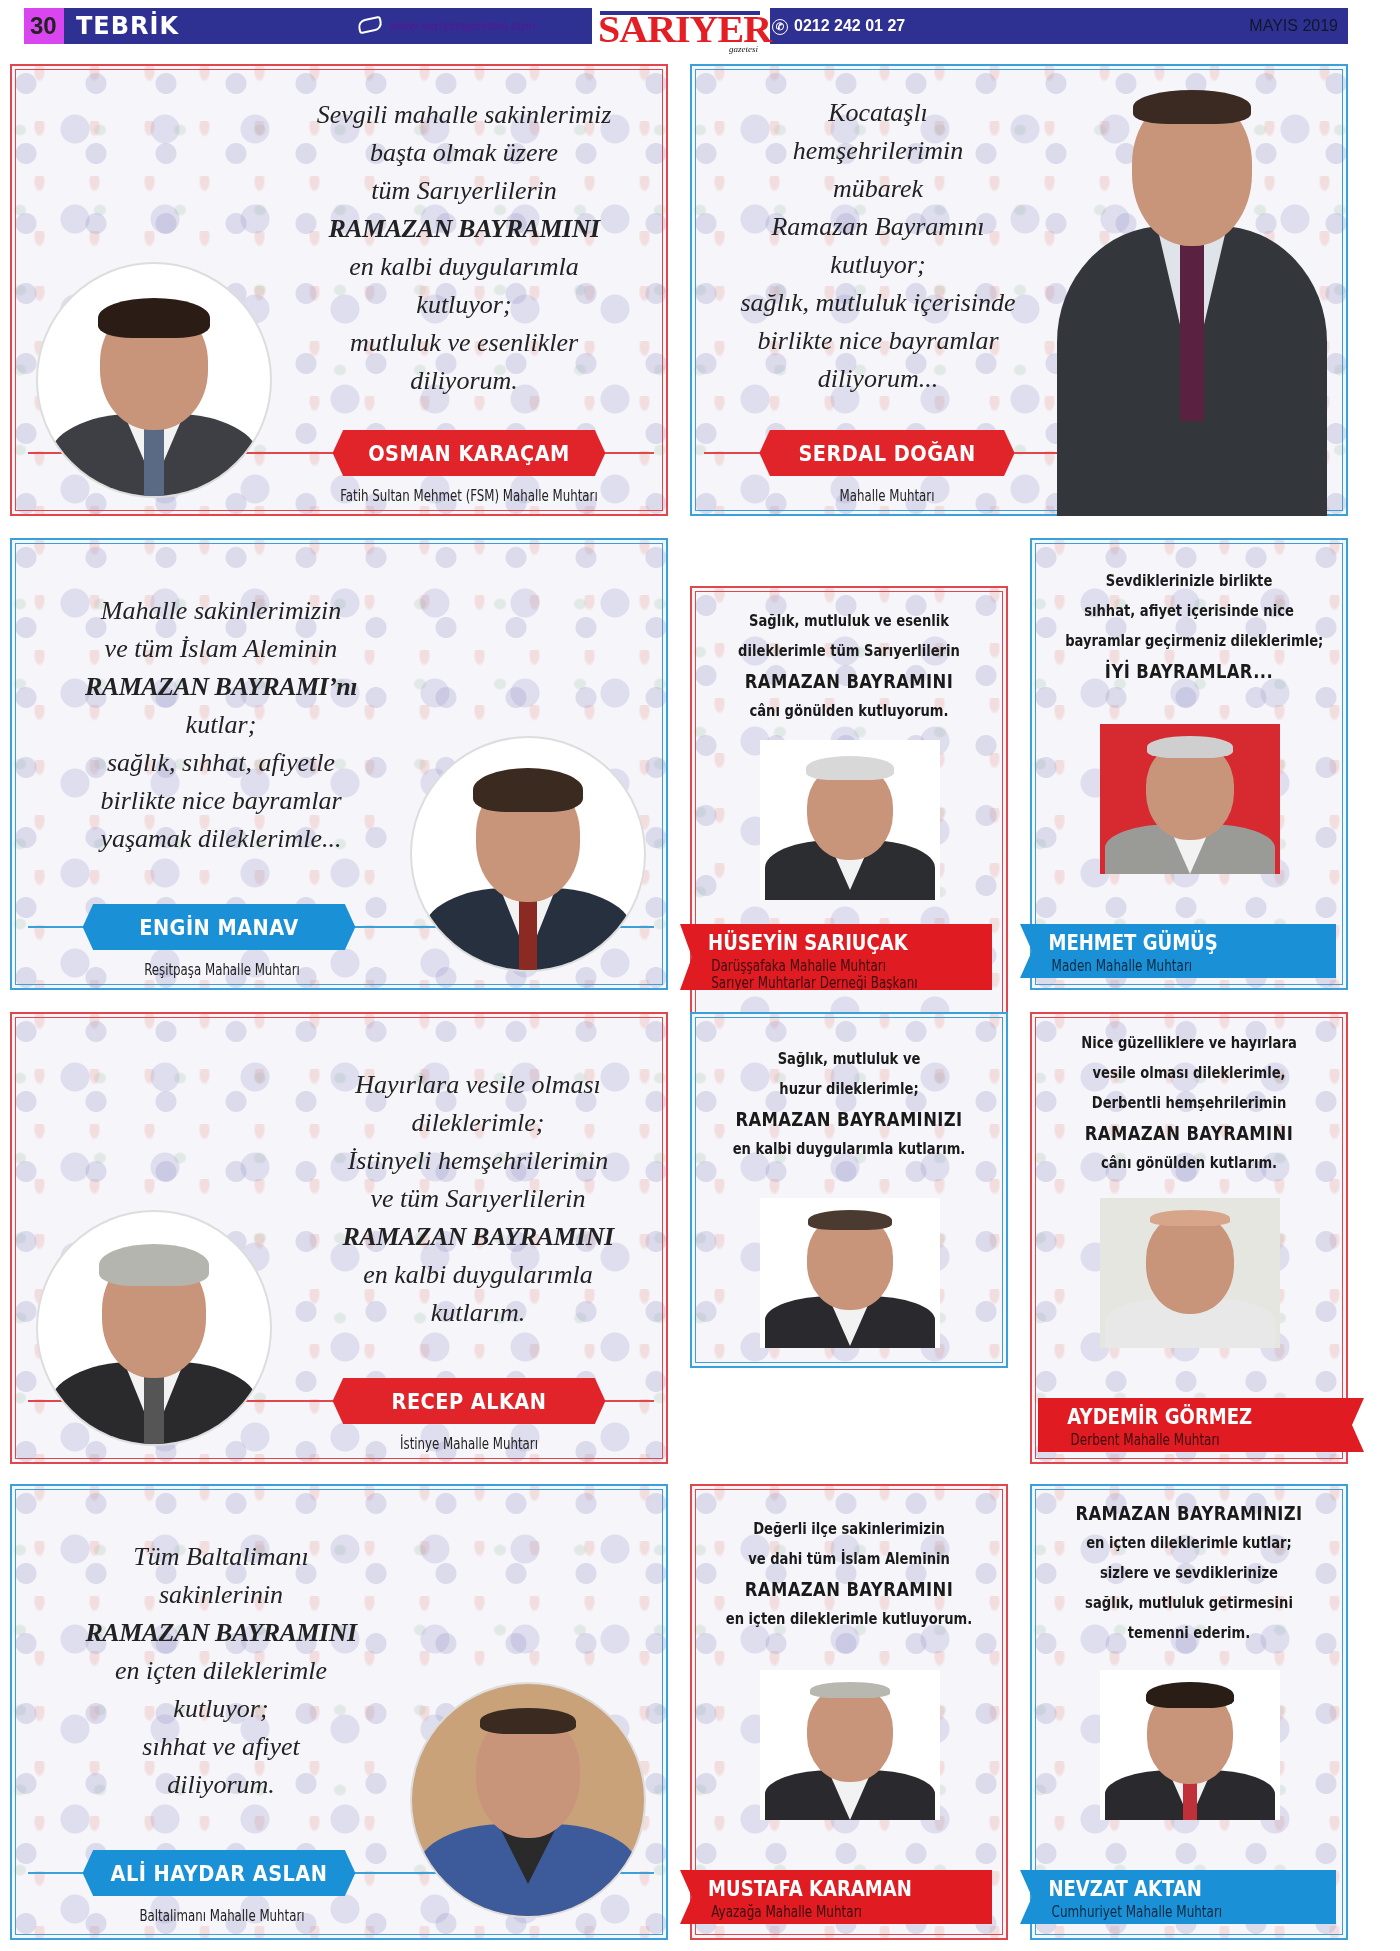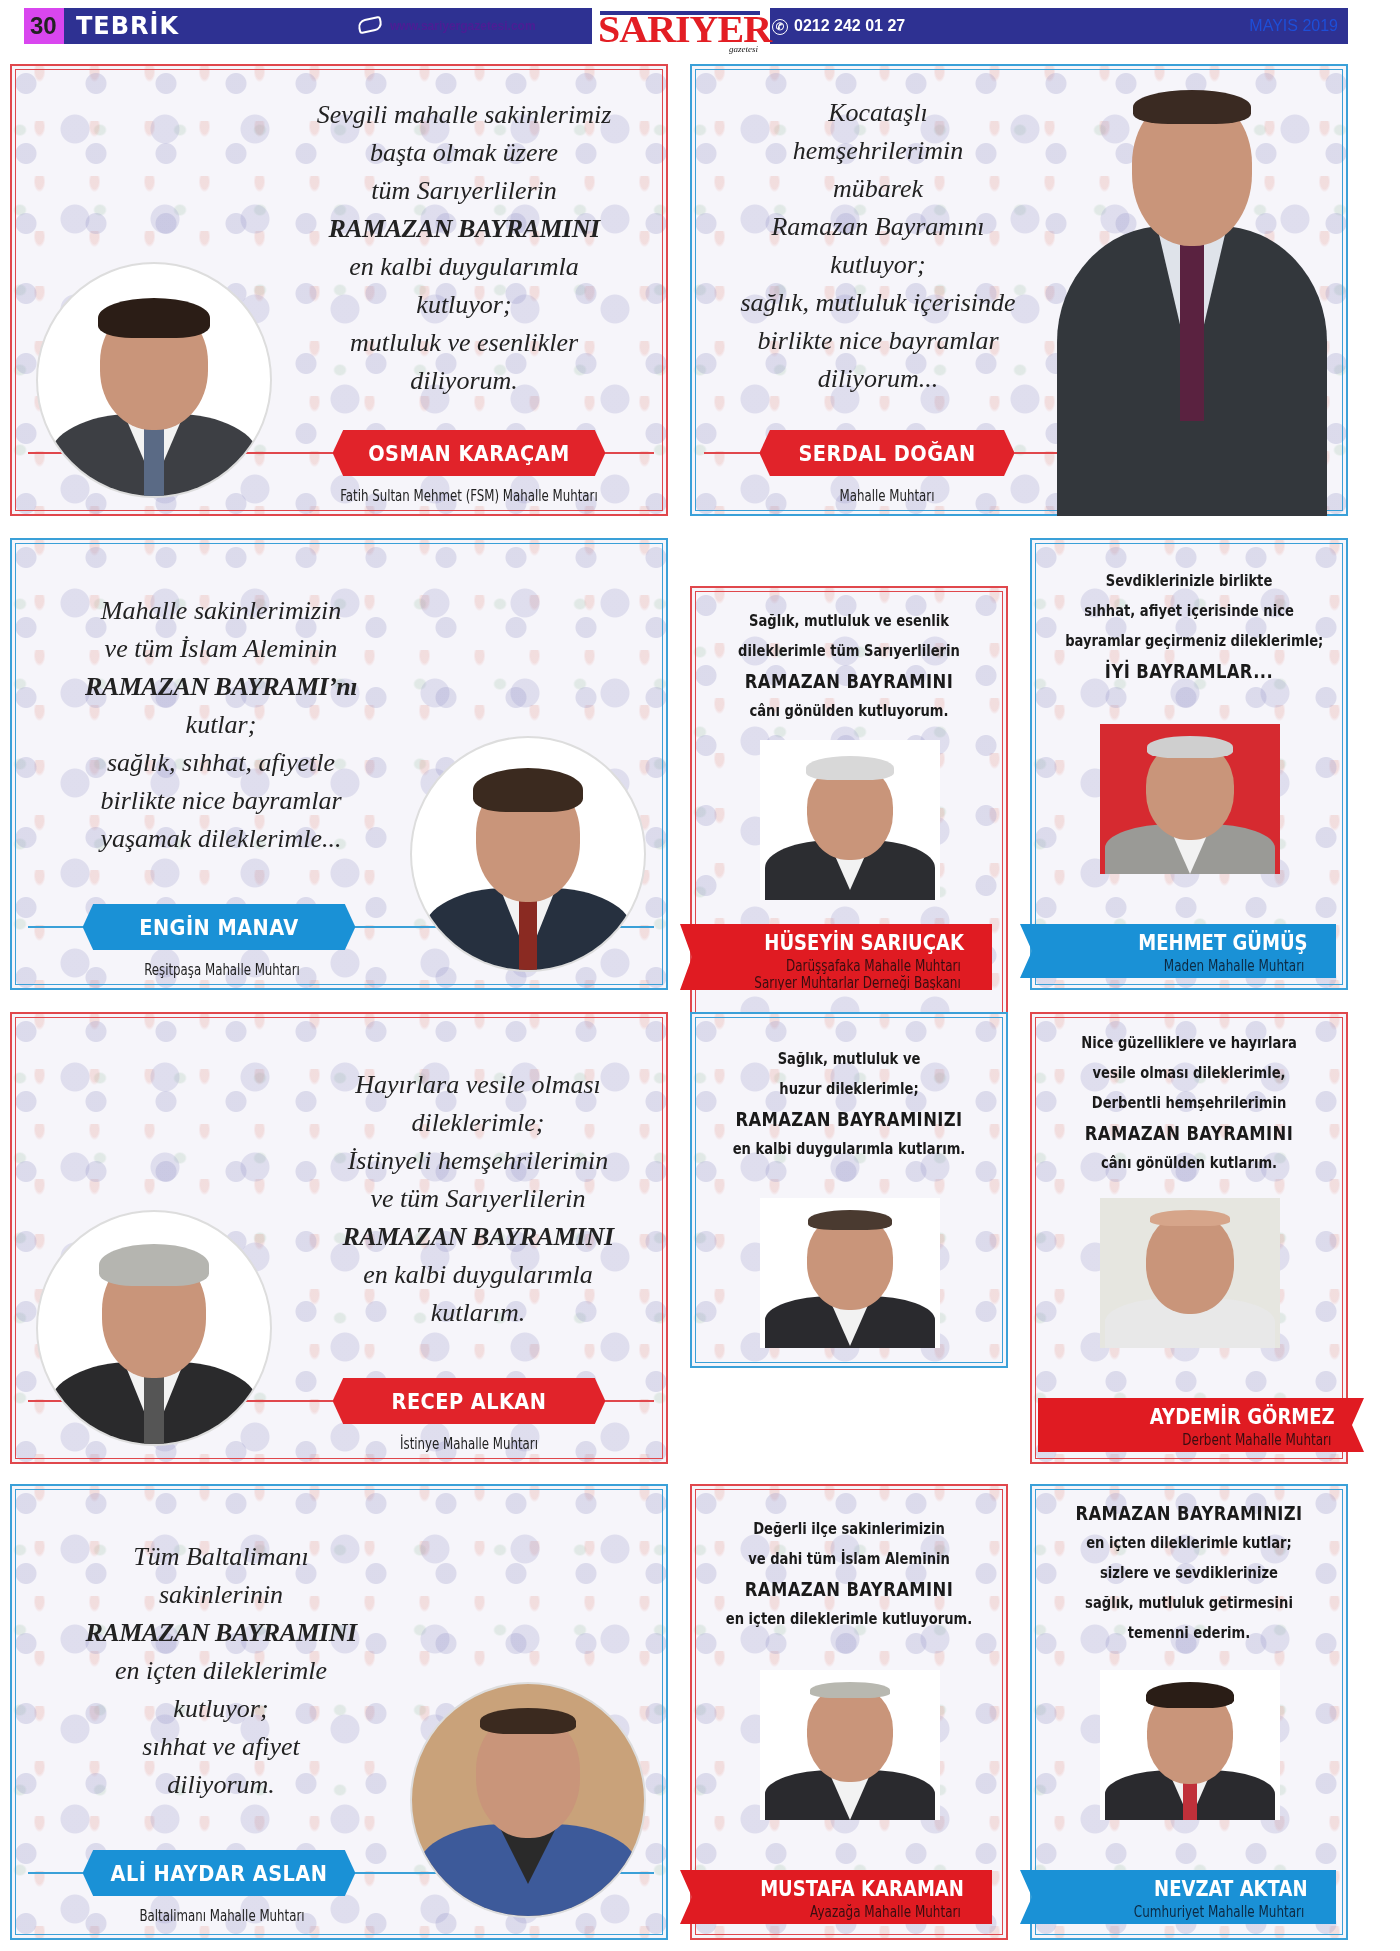--- a/index.html
+++ b/index.html
@@ -19,21 +19,21 @@
          font-family: "Liberation Sans", sans-serif; font-size: 12px; font-weight: bold; }
   .web .ico { display: inline-block; width: 24px; height: 14px; border: 2px solid #fff; border-radius: 8px 3px 8px 3px; margin-right: 8px; vertical-align: -2px; transform: rotate(-12deg); }
   .logo { position: absolute; left: 598px; top: 8px; width: 164px; height: 44px; }
   .logo .topline { position: absolute; left: 2px; top: 3px; width: 160px; height: 4px; background: #2e3192; }
   .logo .name { position: absolute; left: 0; top: 2px; width: 164px; text-align: center; font-family: "Liberation Serif", serif; font-weight: bold;
                 font-size: 40px; color: #e31e24; letter-spacing: -1px; line-height: 40px; transform: scaleY(0.95); }
   .logo .sub { position: absolute; right: 4px; top: 36px; font-family: "Liberation Serif", serif; font-style: italic; font-size: 9px; color: #222; }
   .phone { position: absolute; left: 772px; top: 8px; height: 36px; line-height: 36px; color: #fff;
            font-family: "Liberation Sans", sans-serif; font-size: 16px; font-weight: bold; }
   .phone .ico { display: inline-block; width: 16px; height: 16px; border: 1.5px solid #fff; border-radius: 50%; text-align: center; font-size: 10px; line-height: 13px; margin-right: 6px; vertical-align: 1px; }
-  .date { position: absolute; left: 1100px; top: 8px; width: 238px; height: 36px; line-height: 36px; text-align: right; color: #1d4ed8;
+  .date { position: absolute; left: 1100px; top: 8px; width: 238px; height: 36px; line-height: 36px; text-align: right; color: #0f172a;
           font-family: "Liberation Sans", sans-serif; font-size: 16px; }
 
   
   .card { position: absolute; border: 2px solid; padding: 3px;
     background-color: #f6f5fa;
     background-image:
       radial-gradient(circle at 20% 25%, rgba(150,150,200,0.28) 0 10px, transparent 11px),
       radial-gradient(circle at 70% 70%, rgba(150,150,200,0.24) 0 14px, transparent 15px),
       radial-gradient(ellipse at 50% 10%, rgba(230,150,140,0.25) 0 4px, transparent 6px),
       radial-gradient(ellipse at 10% 80%, rgba(150,190,160,0.22) 0 5px, transparent 7px);
@@ -63,21 +63,21 @@
   .ribbon-line.red { background: #e0474c; }
   .ribbon-line.blue { background: #3aa0d8; }
   .title-line { position: absolute; text-align: center; font-family: "DejaVu Sans Condensed", "DejaVu Sans", sans-serif; font-size: 16px; color: #222; transform: scaleX(0.82); transform-origin: center; white-space: nowrap; }
 
   .small-text { position: absolute; left: 6px; right: 6px; text-align: center; font-family: "DejaVu Sans", sans-serif; font-size: 16px; line-height: 30px; color: #1a1a1a; font-weight: bold; transform: scaleX(0.82); transform-origin: center; }
   .small-text .line { display: block; white-space: nowrap; }
   .small-text .line.caps { font-size: 20px; letter-spacing: 0.5px; }
 
   .square-photo { position: absolute; background: #fff; overflow: hidden; }
 
-  .banner { position: absolute; height: 66px; text-align: right; color: #fff; }
+  .banner { position: absolute; height: 66px; text-align: left; color: #fff; }
   .banner.red { background: #e01b22; }
   .banner.blue { background: #1a91d6; }
   .banner.red.tail-left { clip-path: polygon(0 0, 100% 0, 100% 100%, 0 100%, 12px 50%); }
   .banner.blue.tail-left { clip-path: polygon(0 0, 100% 0, 100% 100%, 0 100%, 12px 50%); }
   .banner.tail-right { clip-path: polygon(0 0, 100% 0, calc(100% - 12px) 50%, 100% 100%, 0 100%); }
   .banner .bname { display: block; font-family: "DejaVu Sans", sans-serif; font-weight: bold; font-size: 22px; line-height: 30px; padding-top: 4px; transform: scaleX(0.82); white-space: nowrap; }
   .banner .btitle { display: block; font-family: "DejaVu Sans", sans-serif; font-size: 15px; line-height: 17px; color: #3a0d10; transform: scaleX(0.8); white-space: nowrap; }
   .banner.blue .btitle { color: #0c2a44; }
 </style>
 </head>

